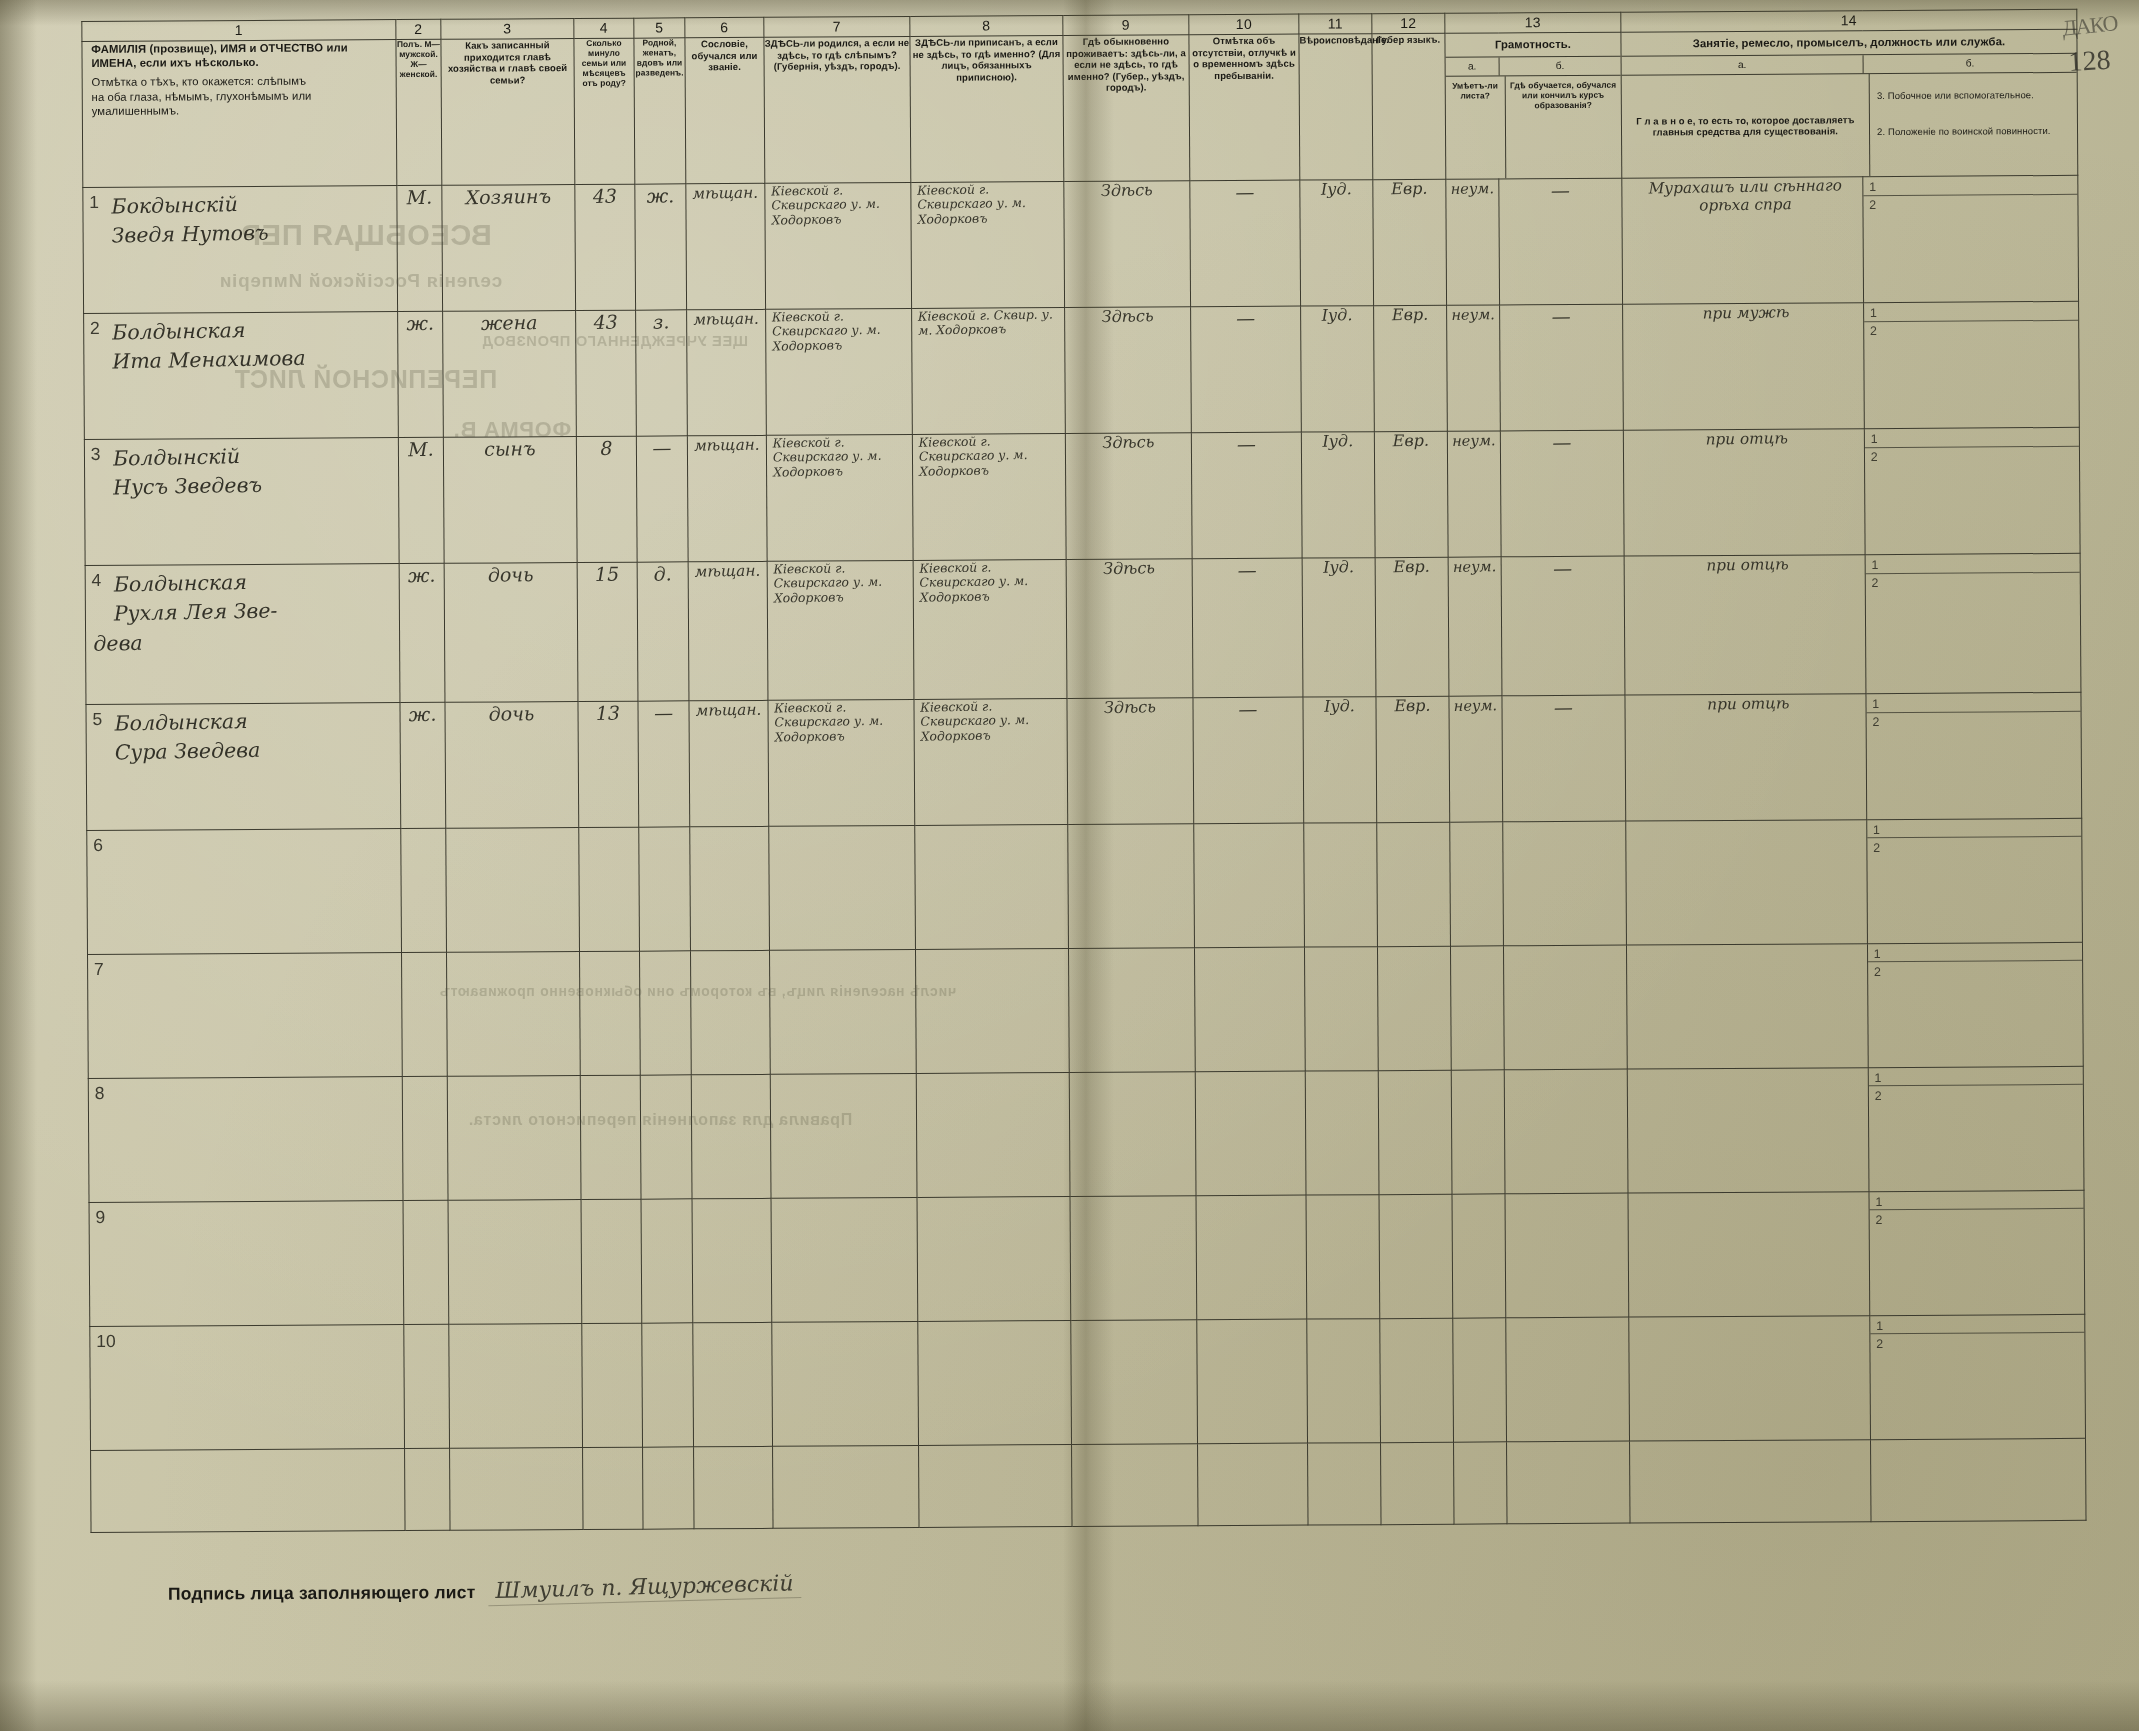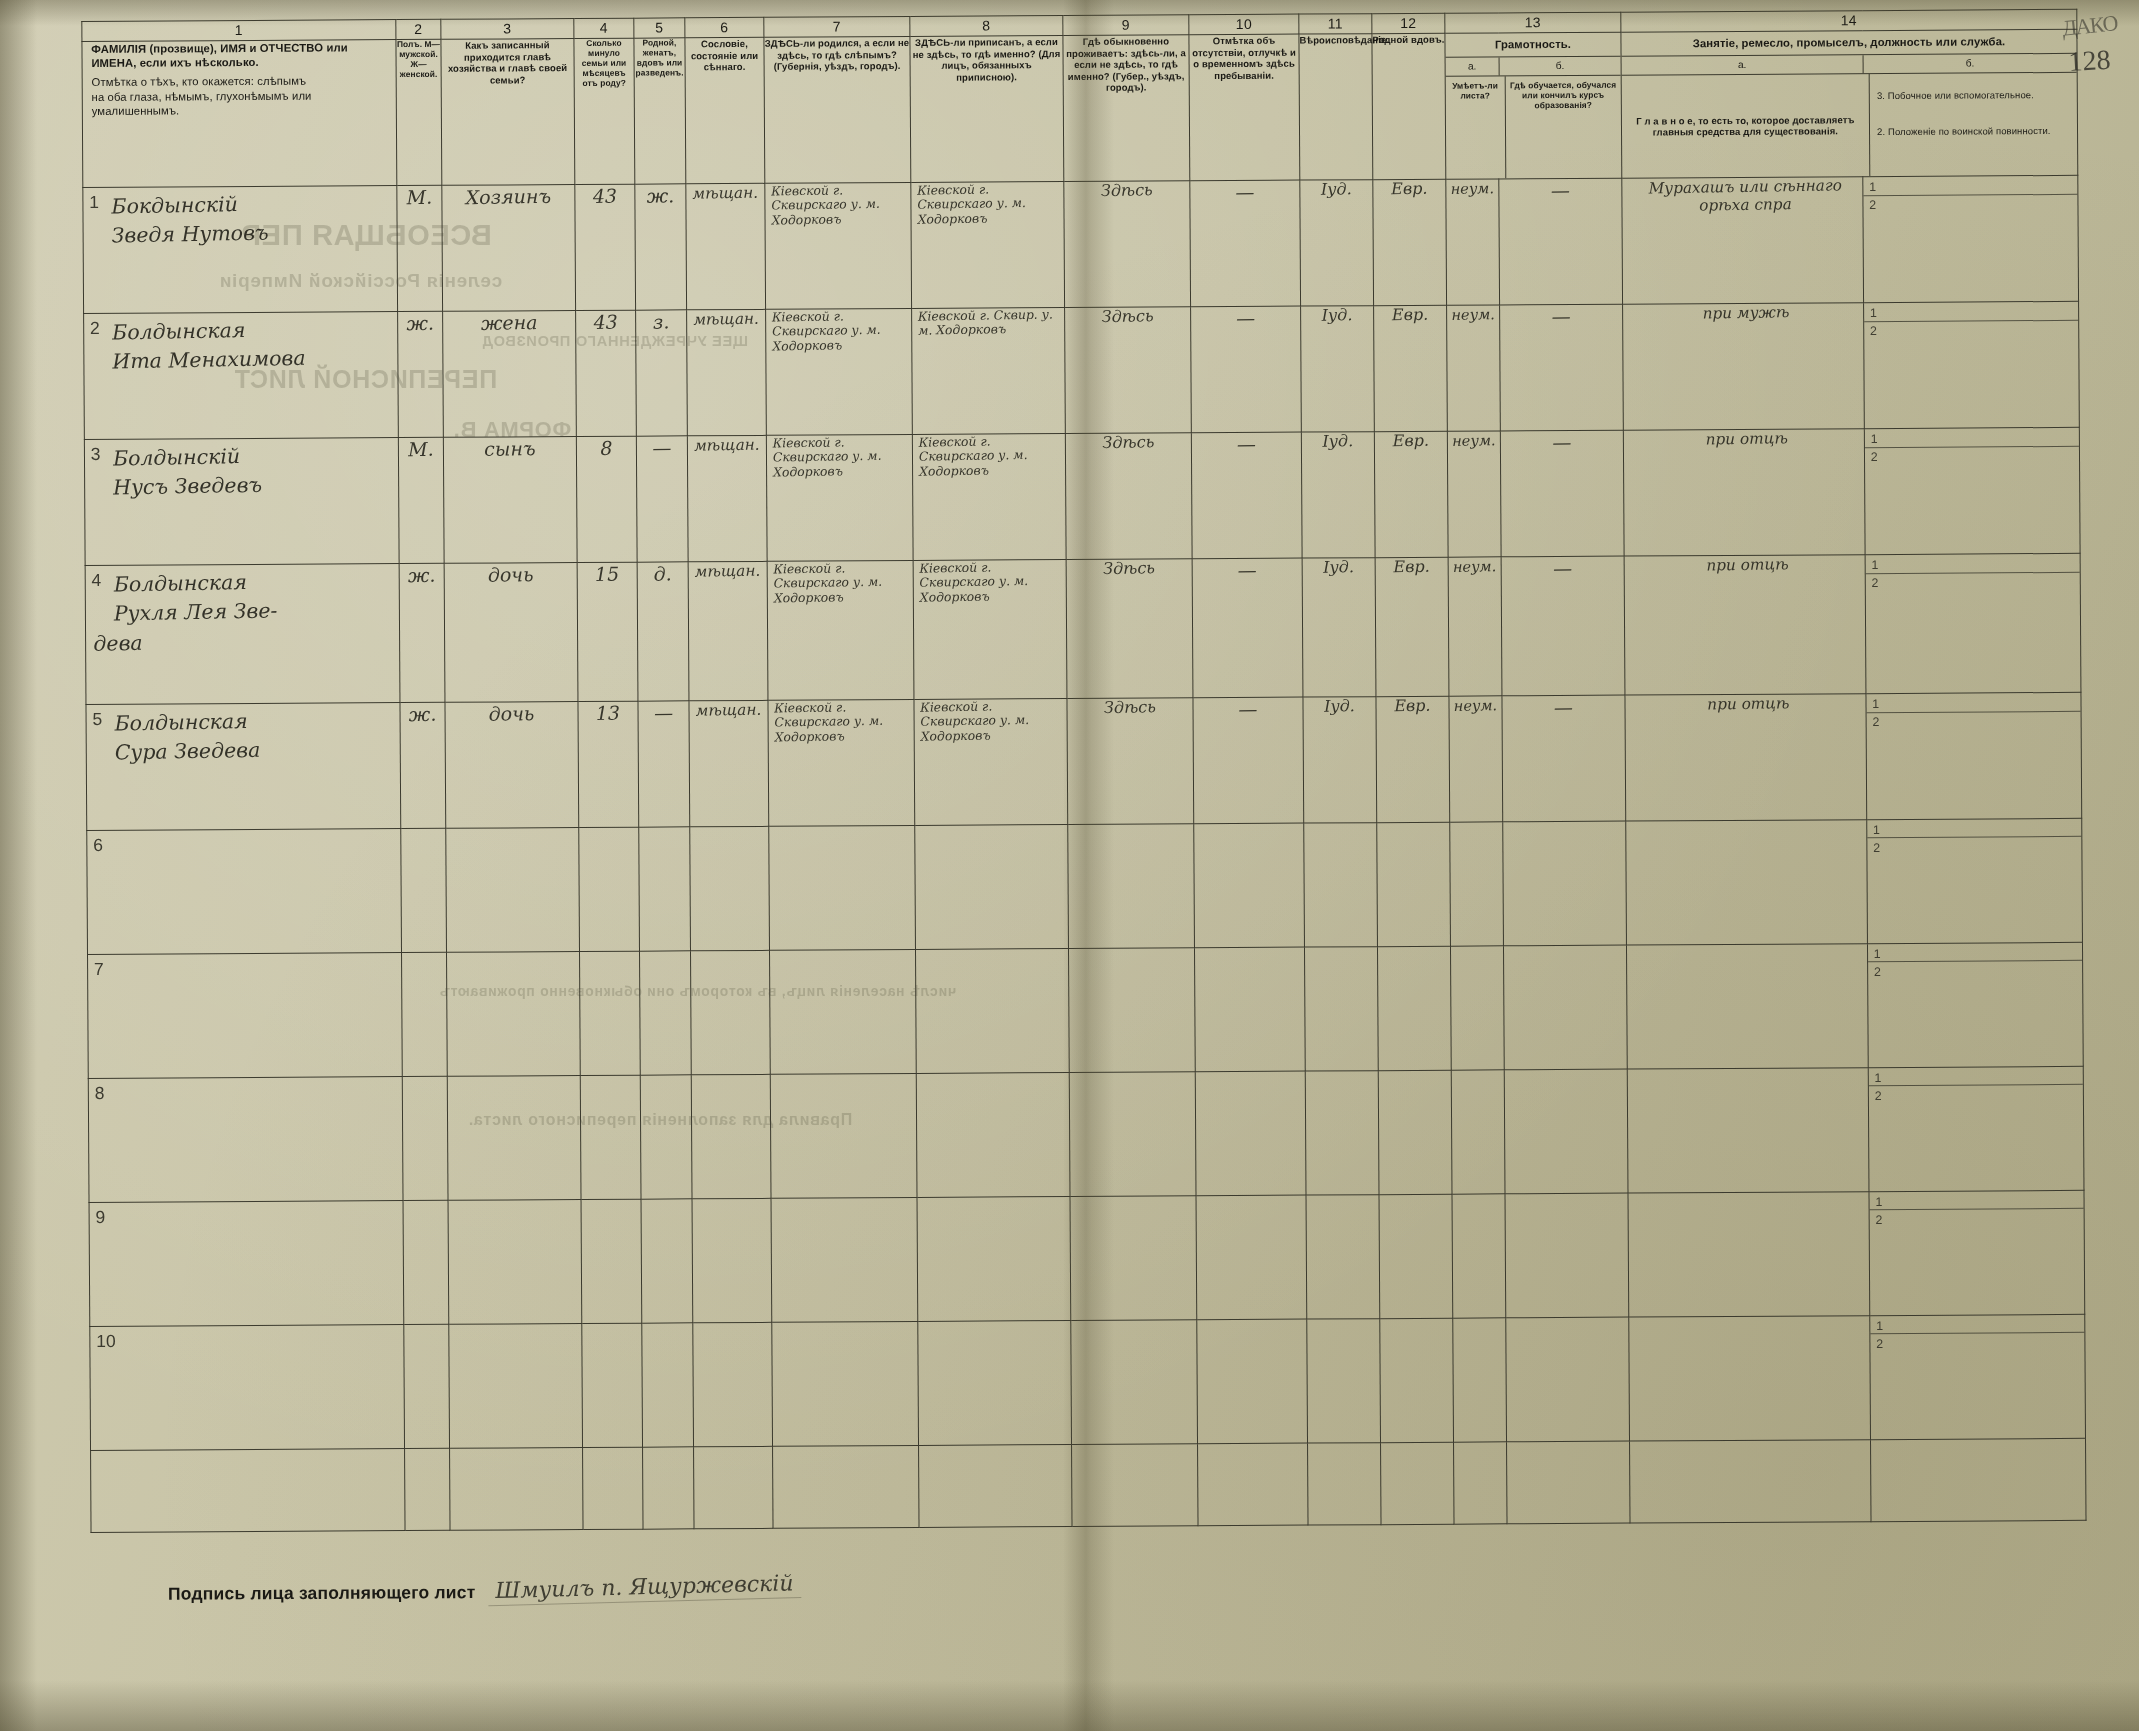--- a/index.html
+++ b/index.html
@@ -280,27 +280,27 @@
         <div class="hdr norm" style="padding:0;text-align:left;font-size:11.3px">Отмѣтка о тѣхъ, кто окажется: слѣпымъ</div>
         <div class="hdr norm" style="padding:0;text-align:left;font-size:11.3px">на оба глаза, нѣмымъ, глухонѣмымъ или</div>
         <div class="hdr norm" style="padding:0;text-align:left;font-size:11.3px">умалишеннымъ.</div>
       </td>
       <td class="hdr xsmall">Полъ.
 М—мужской.
 Ж—женской.</td>
       <td class="hdr small">Какъ записанный приходится главѣ хозяйства и главѣ своей семьи?</td>
       <td class="hdr xsmall">Сколько минуло семьи или мѣсяцевъ отъ роду?</td>
       <td class="hdr xsmall">Родной, женатъ, вдовъ или разведенъ.</td>
-      <td class="hdr small">Сословіе, состояніе или сѣннаго.</td>
+      <td class="hdr small">Сословіе, обучался или званіе.</td>
       <td class="hdr small">ЗДѢСЬ-ли родился, а если не здѣсь, то гдѣ слѣпымъ? (Губернія, уѣздъ, городъ).</td>
       <td class="hdr small">ЗДѢСЬ-ли приписанъ, а если не здѣсь, то гдѣ именно? (Для лицъ, обязанныхъ приписною).</td>
       <td class="hdr small">Гдѣ обыкновенно проживаетъ: здѣсь-ли, а если не здѣсь, то гдѣ именно? (Губер., уѣздъ, городъ).</td>
       <td class="hdr small">Отмѣтка объ отсутствіи, отлучкѣ и о временномъ здѣсь пребываніи.</td>
       <td class="hdr small">Вѣроисповѣданіе.</td>
-      <td class="hdr small">Родной вдовъ.</td>
+      <td class="hdr small">Губер языкъ.</td>
 
       <td colspan="2" style="padding:0">
         <div class="hdr" style="border-bottom:1.2px solid #3b3a2e;padding:4.4px 1.5px">Грамотность.</div>
         <div style="display:flex;height:17.5px;border-bottom:1.2px solid #3b3a2e">
           <div style="width:53px;border-right:1.2px solid #3b3a2e;text-align:center;font-size:10.2px;line-height:17.5px">а.</div>
           <div style="flex:1;text-align:center;font-size:10.2px;line-height:17.5px">б.</div>
         </div>
         <div style="display:flex;height:102px">
           <div style="width:53px;border-right:1.2px solid #3b3a2e" class="hdr xsmall">Умѣетъ-ли листа?</div>
           <div style="flex:1" class="hdr xsmall">Гдѣ обучается, обучался или кончилъ курсъ образованія?</div>

